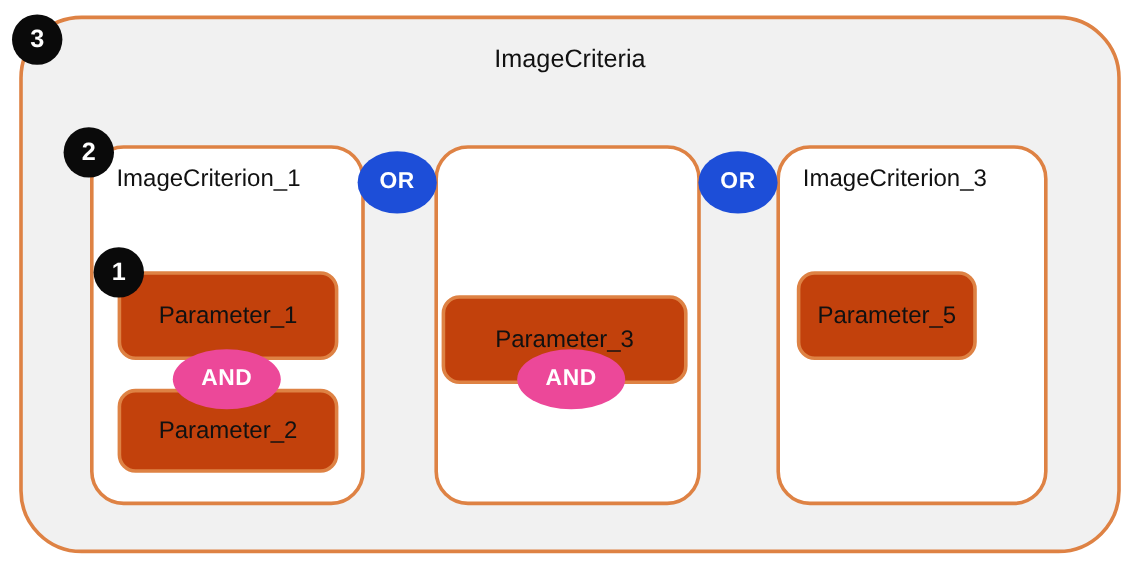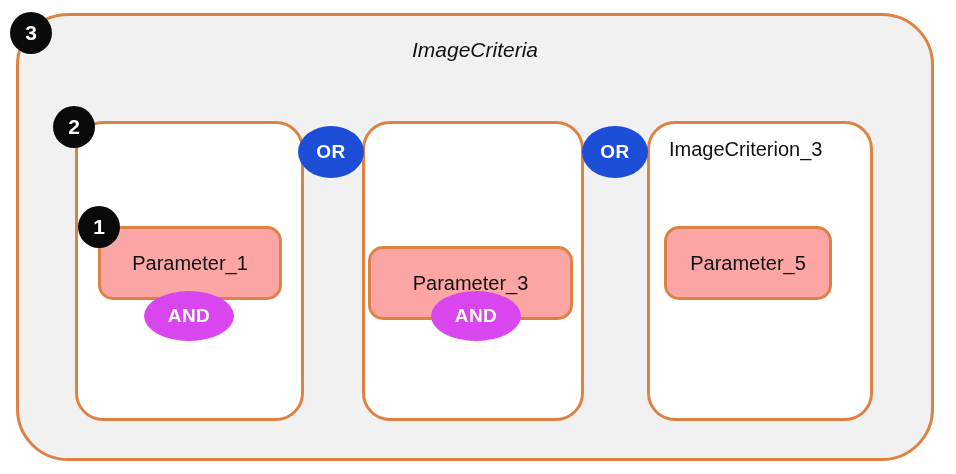--- a/index.html
+++ b/index.html
@@ -27,21 +27,20 @@
     box-sizing: border-box;
   }
   .outer-title {
     position: absolute;
     top: 22px;
     left: 0;
     right: 0;
     text-align: center;
     font-size: 21px;
     color: #111111;
-    font-style: italic;
   }
   .criterion {
     position: absolute;
     top: 105px;
     height: 300px;
     background: #ffffff;
     border: 3.5px solid #DE8244;
     border-radius: 28px;
     box-sizing: border-box;
   }
@@ -51,52 +50,52 @@
   .criterion-title {
     position: absolute;
     top: 14px;
     left: 19px;
     font-size: 20px;
     color: #111111;
     white-space: nowrap;
   }
   .param {
     position: absolute;
-    background: #fca5a5;
+    background: #c2410c;
     border: 3.5px solid #DE8244;
     border-radius: 15px;
     box-sizing: border-box;
     display: flex;
     align-items: center;
     justify-content: center;
     font-size: 20px;
     color: #111111;
     z-index: 2;
   }
   .param-top    { top: 102px; height: 74px; }
   .param-bottom { top: 200px; height: 70px; }
   .criterion-1 .param { left: 20px; width: 184px; }
   .criterion-2 .param { left: 3px; width: 205px; margin-top: 20px; }
-  .criterion-3 .param { left: 14px; width: 168px; }
+  .criterion-3 .param { left: 14px; width: 150px; }
   .badge {
     position: absolute;
     border-radius: 50%;
     display: flex;
     align-items: center;
     justify-content: center;
     color: #ffffff;
     font-weight: bold;
     letter-spacing: 0.5px;
   }
   .badge-and {
     width: 90px;
     height: 50px;
     left: 66px;
     top: 167px;
-    background: #d946ef;
+    background: #ec4899;
     font-size: 19px;
     z-index: 3;
   }
   .badge-or {
     width: 66px;
     height: 52px;
     top: 126px;
     background: #1d4ed8;
     font-size: 19px;
     z-index: 5;
@@ -123,24 +122,28 @@
 </style>
 </head>
 <body>
 
 <div class="canvas">
 
   <div class="outer-box">
     <div class="outer-title">ImageCriteria</div>
 
     <div class="criterion criterion-1">
+      <div class="criterion-title">ImageCriterion_1</div>
       <div class="param param-top">
         <span>Parameter_1</span>
       </div>
       <div class="badge badge-and">AND</div>
+      <div class="param param-bottom">
+        <span>Parameter_2</span>
+      </div>
     </div>
 
     <div class="criterion criterion-2">
       <div class="param param-top">
         <span>Parameter_3</span>
       </div>
       <div class="badge badge-and">AND</div>
     </div>
 
     <div class="criterion criterion-3">

